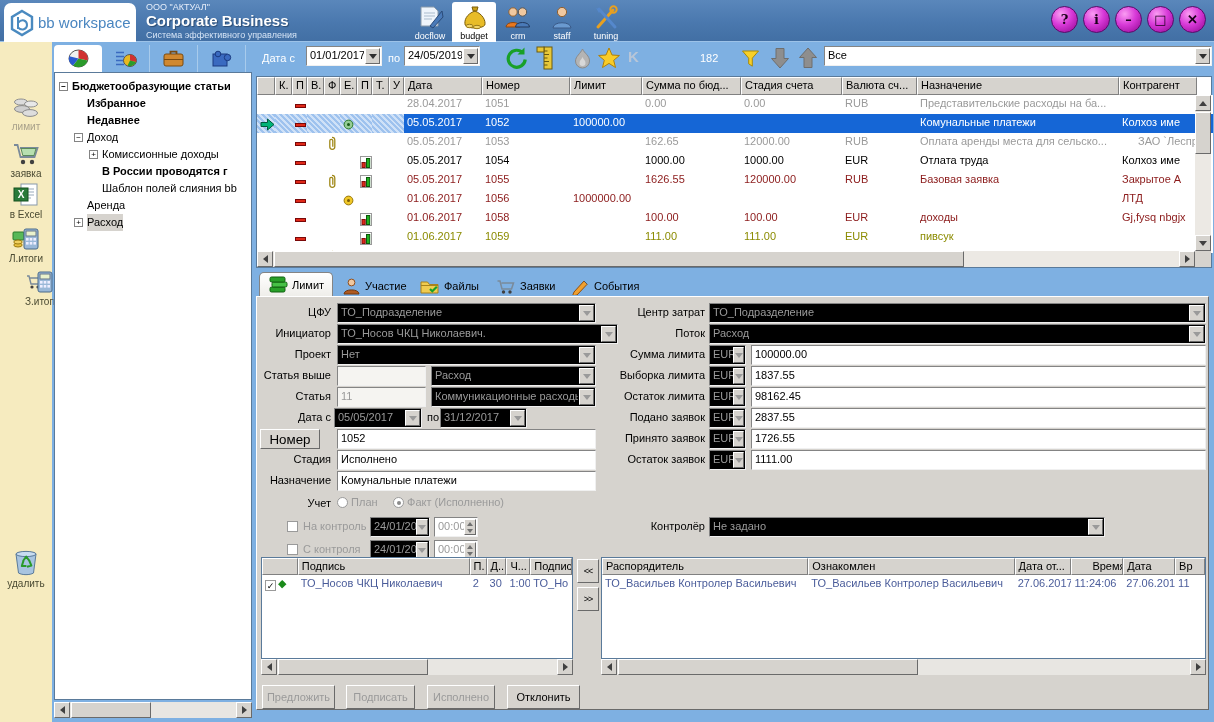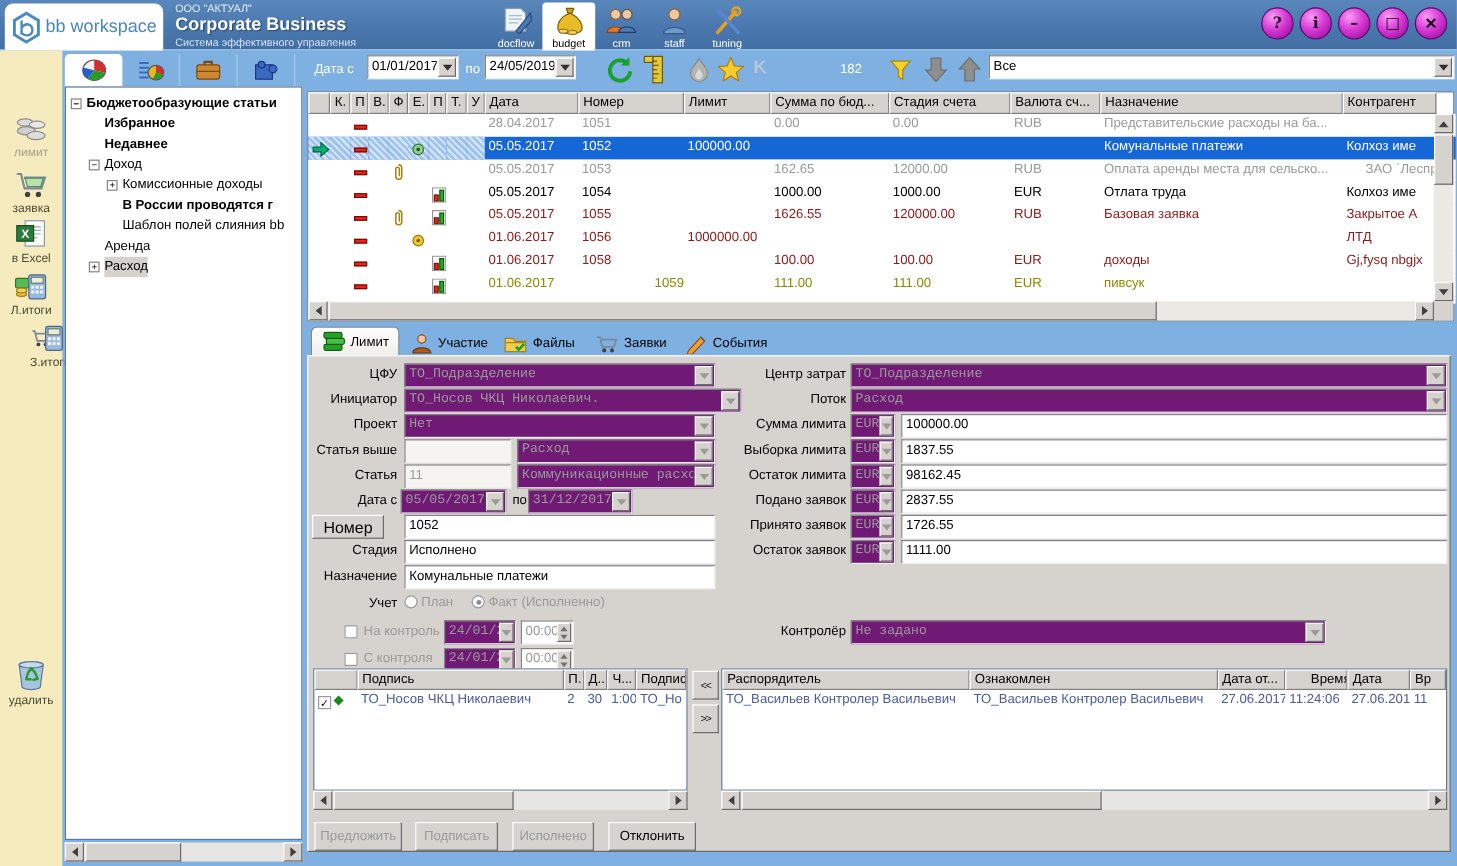--- a/index.html
+++ b/index.html
@@ -70,21 +70,21 @@
   .toolbar { position:absolute; left:0; top:0; width:100%; height:34px; color:#fff; }
   .tb-label { position:absolute; top:10px; font-size:11px; color:#fff; }
   .tb-icon { position:absolute; cursor:pointer; }
   .tb-count { position:absolute; top:10px; color:#fff; }
 
   .combo { position:absolute; background:#fff; border:1px solid; border-color:#848484 #f0f0f0 #f0f0f0 #848484; height:20px; cursor:pointer; }
   .combo .cval { position:absolute; left:3px; top:2px; right:17px; white-space:nowrap; overflow:hidden; color:#000; }
   .combo .arr { position:absolute; right:1px; top:1px; bottom:1px; width:15px; background:#d6d3ce;
     border:1px solid; border-color:#fff #6a6a6a #6a6a6a #fff; display:flex; align-items:center; justify-content:center; }
   .combo .arr::after { content:""; border-left:4px solid transparent; border-right:4px solid transparent; border-top:5px solid #303030; }
-  .combo.dis { background:#701a75;font-family:Liberation Mono, monospace; }
+  .combo.dis { background:#000000; }
   .combo.dis .cval { color:#9a9a9a; }
   .combo.dis .arr::after { border-top-color:#9a9a9a; }
 
   
   .grid { position:absolute; left:2px; top:34px; width:956px; height:192px; background:#fff; border:1px solid #5a7a9a; }
   .grid-header { position:absolute; left:0; top:0; height:18px; display:flex; }
   .gh-cell { height:18px; background:#d6d3ce; border:1px solid; border-color:#fff #808080 #808080 #fff;
     font-size:11px; padding:1px 0 0 3px; white-space:nowrap; overflow:hidden; cursor:pointer; }
   .grid-rows { position:absolute; left:0; top:18px; }
   .grow { display:flex; height:19px; cursor:pointer; background:#fff; }
@@ -651,21 +651,21 @@
             <span class="gcell iconcell" style="width: 15px;">
               <svg width="12" height="13" viewBox="0 0 12 13">
                 <rect x="0.5" y="0.5" width="11" height="12" fill="#fff" stroke="#999"></rect>
                 <rect x="2" y="6.5" width="3.2" height="5" fill="#e02818" stroke="#801010"></rect>
                 <rect x="6.5" y="2.5" width="3.2" height="9" fill="#20b020" stroke="#0a5a0a"></rect>
               </svg>
             </span>
             <span class="gcell iconcell" style="width: 17px;"></span>
             <span class="gcell iconcell" style="width: 15px;"></span>
             <span class="gcell txt" style="width: 78px;">01.06.2017</span>
-            <span class="gcell txt" style="width: 88px; text-align: right;">1059</span>
+            <span class="gcell txt" style="width: 88px;">1059</span>
             <span class="gcell txt" style="width: 72px;"></span>
             <span class="gcell txt" style="width: 99px;">111.00</span>
             <span class="gcell txt" style="width: 101px;">111.00</span>
             <span class="gcell txt" style="width: 75px;">EUR</span>
             <span class="gcell txt" style="width: 202px;">пивсук</span>
             <span class="gcell txt" style="width: 78px;"></span>
           </div>
           <div class="grow c-gray partial">
             <span class="gcell iconcell" style="width: 18px;"></span>
             <span class="gcell iconcell" style="width: 17px;"></span>

